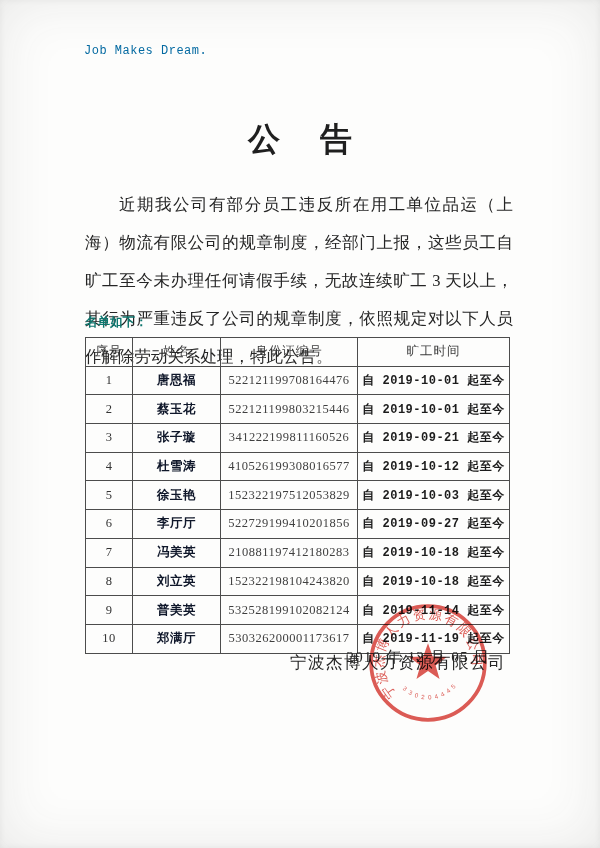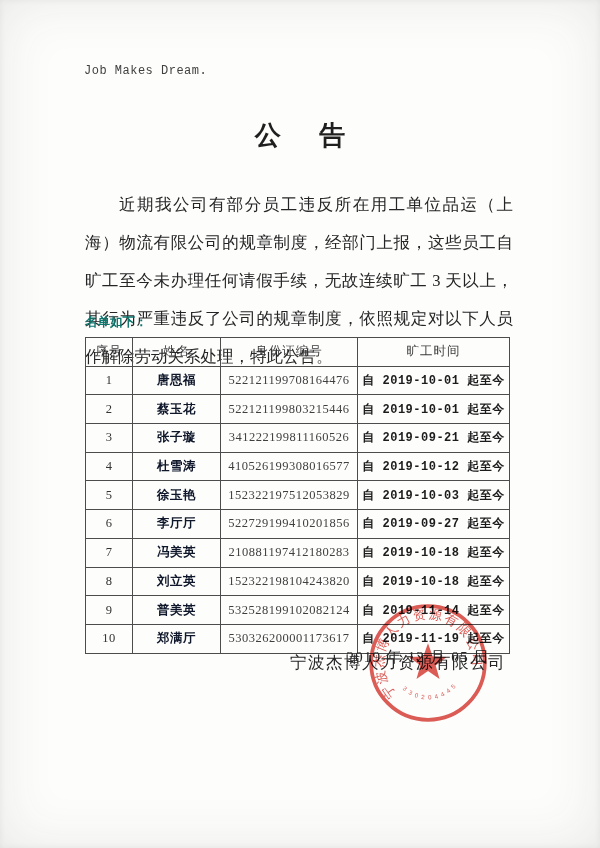--- a/index.html
+++ b/index.html
@@ -10,31 +10,31 @@
     position: relative;
     width: 600px; height: 848px;
     background: #fdfdfc;
     box-shadow: inset 0 0 55px rgba(60,60,60,0.10), inset 0 0 6px rgba(80,80,80,0.08);
     overflow: hidden;
     color: #2e2e2e;
   }
 
   
   .doc-header {
-    position: absolute; top: 64px; left: 84px; right: 88px;
+    position: absolute; top: 44px; left: 84px; right: 88px;
     display: flex; justify-content: space-between; align-items: center;
     font-family: "Liberation Mono", "DejaVu Sans Mono", monospace;
-    font-size: 12px; color: #404040; letter-spacing: 0.5px;
+    font-size: 12px; color: #0369a1; letter-spacing: 0.5px;
   }
 
   
   .doc-title {
     position: absolute; top: 118px; left: 0; right: 0;
     text-align: center;
-    font-size: 26px; font-weight: bold; letter-spacing: 16px;
+    font-size: 32px; font-weight: bold; letter-spacing: 16px;
     text-indent: 16px;
     color: #1f1f1f;
   }
 
   
   .doc-body {
     position: absolute; top: 186px; left: 85px; width: 428px;
     font-size: 16.5px; line-height: 38px;
     text-align: justify;
     text-indent: 34px;

